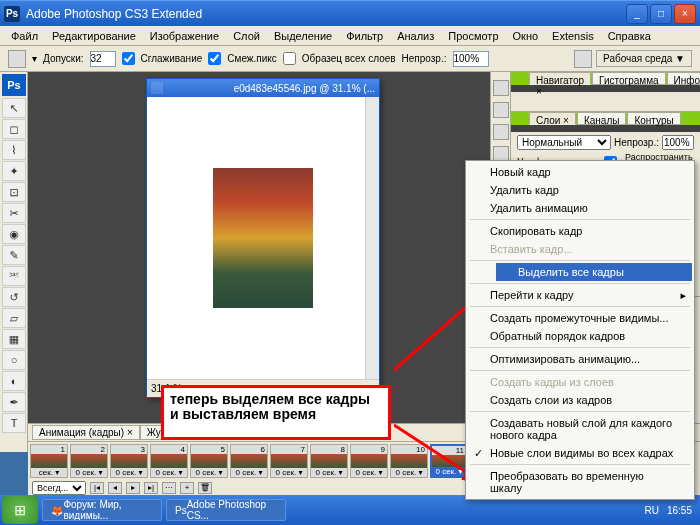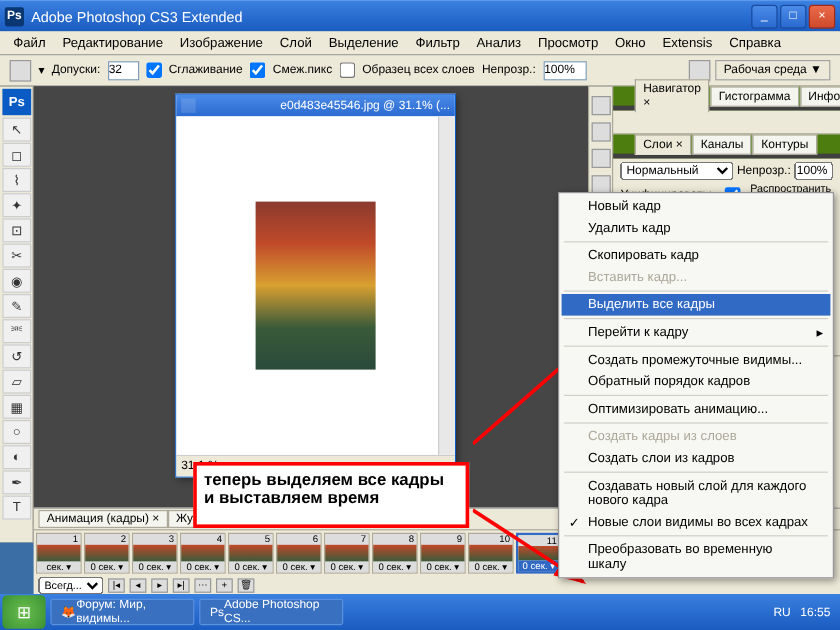--- a/index.html
+++ b/index.html
@@ -38,36 +38,36 @@
 .doc-canvas .image { width: 100px; height: 140px; background: linear-gradient(to bottom, #8b3a2e 0%, #c04a2a 25%, #d8a030 50%, #3a5a3a 75%, #2a4a3a 100%); position: relative; }
 .doc-canvas .scroll-right { position: absolute; right: 0; top: 0; bottom: 0; width: 14px; background: #e8e8e8; border-left: 1px solid #ccc; }
 .doc-status { height: 18px; background: #ece9d8; font-size: 10px; display: flex; align-items: center; padding: 0 4px; border-top: 1px solid #ccc; }
 
 .annotation { position: absolute; left: 133px; top: 313px; width: 230px; height: 55px; background: white; border: 3px solid red; padding: 4px 6px; font-size: 14px; font-weight: bold; line-height: 1.1; z-index: 10; }
 
 .arrow1 { position: absolute; left: 366px; top: 210px; width: 100px; height: 90px; z-index: 5; pointer-events: none; }
 .arrow2 { position: absolute; left: 366px; top: 348px; width: 100px; height: 70px; z-index: 5; pointer-events: none; }
 
 .right-panels { width: 190px; background: #ece9d8; border-left: 1px solid #aca899; font-size: 10px; }
-.panel-tabs { height: 20px; display: flex; align-items: center; background: #4d7c0f; border-bottom: 4px solid #404040; padding-left: 18px; }
+.panel-tabs { height: 20px; display: flex; background: #84cc16; border-bottom: 7px solid #404040; padding-left: 18px; }
 .panel-tabs .tab { padding: 2px 6px; border: 1px solid #aca899; background: #f5f5f0; margin-right: 1px; font-size: 10px; }
 .panel-tabs .tab.active { background: #ece9d8; border-bottom-color: #ece9d8; }
 .panel-body { padding: 3px 6px; border-bottom: 1px solid #aca899; }
 .panel-row { display: flex; align-items: center; gap: 3px; margin-bottom: 2px; font-size: 10px; }
 .panel-row select { font-size: 10px; flex: 1; }
 .panel-row input { width: 32px; font-size: 10px; }
 .layers-list { height: 100px; background: white; border: 1px solid #aca899; margin-top: 4px; }
 .layer-item { display: flex; align-items: center; padding: 4px; border-bottom: 1px solid #eee; gap: 6px; }
 .layer-item .eye { width: 14px; height: 12px; }
 .layer-item .thumb { width: 26px; height: 20px; background: linear-gradient(to bottom, #c04a2a, #3a5a3a); border: 1px solid #999; }
 
 .context-menu { position: absolute; left: 465px; top: 160px; width: 230px; background: #f7f7f4; border: 1px solid #979797; box-shadow: 2px 2px 6px rgba(0,0,0,0.4); font-size: 11px; z-index: 100; padding: 2px; }
 .context-menu .mi { padding: 3px 18px 3px 22px; cursor: default; position: relative; }
 .context-menu .mi.disabled { color: #aca899; }
-.context-menu .mi.selected { background: #316ac5; color: white; }
+.context-menu .mi.selected { background: #316ac5; color: white; margin-left: 28px; }
 .context-menu .mi.checked::before { content: "✓"; position: absolute; left: 6px; }
 .context-menu .mi.submenu::after { content: "▸"; position: absolute; right: 6px; }
 .context-menu .sep { height: 1px; background: #d0d0c8; margin: 2px 2px; }
 
 .anim-panel { position: absolute; left: 28px; bottom: 30px; right: 0; height: 72px; background: #ece9d8; border-top: 1px solid #a3a3a3; font-size: 10px; }
 .anim-tabs { height: 18px; display: flex; align-items: center; padding-left: 4px; border-bottom: 1px solid #aca899; }
 .anim-tabs .tab { padding: 1px 6px; border: 1px solid #aca899; background: #f5f5f0; font-size: 10px; }
 .anim-frames { height: 38px; display: flex; padding: 2px; gap: 2px; overflow: hidden; }
 .frame { width: 38px; display: flex; flex-direction: column; border: 1px solid #aca899; }
 .frame.sel { border: 2px solid #316ac5; }
@@ -232,20 +232,21 @@
           <span>Слой 0</span>
         </div>
       </div>
     </div>
   </div>
 </div>
 
 <div class="context-menu" id="ctx-menu">
     <div class="mi">Новый кадр</div>
     <div class="mi">Удалить кадр</div>
+    <div class="mi">Удалить анимацию</div>
     <div class="sep"></div>
     <div class="mi">Скопировать кадр</div>
     <div class="mi disabled">Вставить кадр...</div>
     <div class="sep"></div>
     <div class="mi selected">Выделить все кадры</div>
     <div class="sep"></div>
     <div class="mi submenu">Перейти к кадру</div>
     <div class="sep"></div>
     <div class="mi">Создать промежуточные видимы...</div>
     <div class="mi">Обратный порядок кадров</div>

